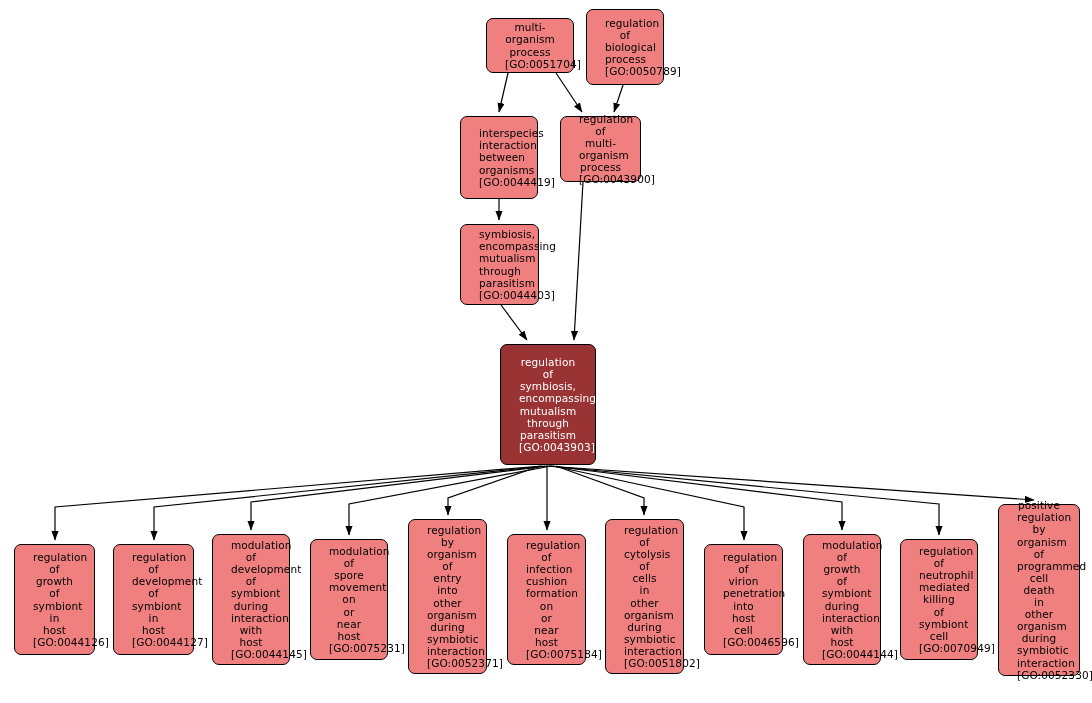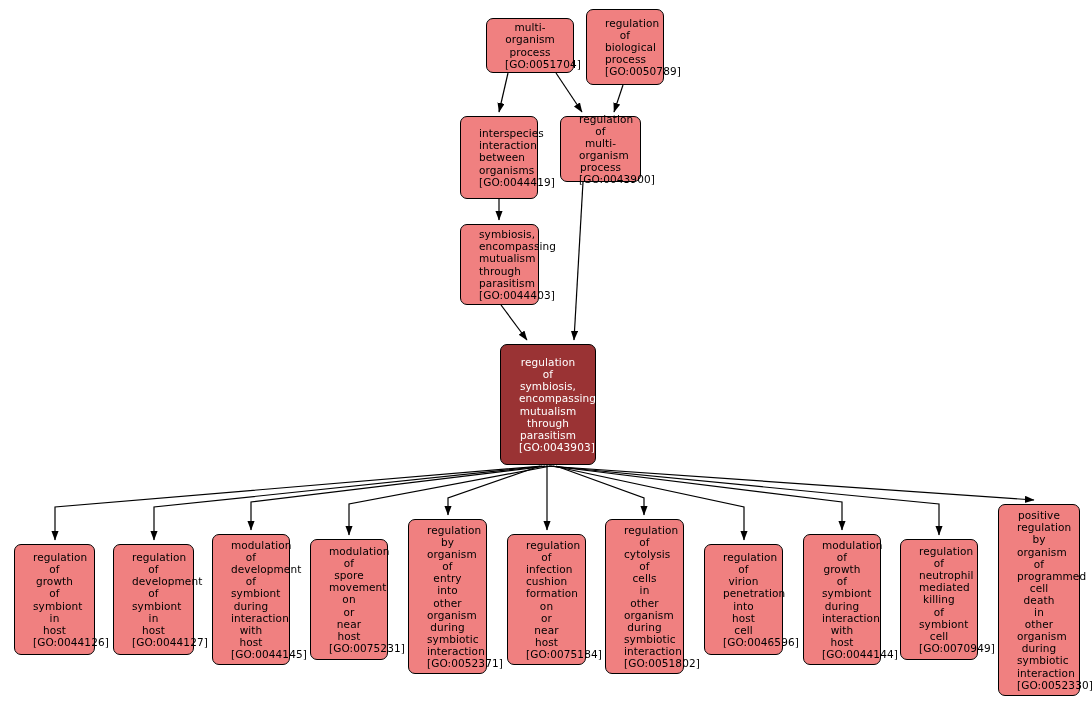--- a/index.html
+++ b/index.html
@@ -193,21 +193,21 @@
 with
 host</span><span class="goid">[GO:0044144]</span></div>
       <div class="node" style="left: 900px; top: 539px; width: 78px; height: 121px;"><span class="label">regulation
 of
 neutrophil
 mediated
 killing
 of
 symbiont
 cell</span><span class="goid">[GO:0070949]</span></div>
-      <div class="node" style="left: 998px; top: 504px; width: 82px; height: 192px;"><span class="label">positive
+      <div class="node" style="left: 998px; top: 504px; width: 82px; height: 172px;"><span class="label">positive
 regulation
 by
 organism
 of
 programmed
 cell
 death
 in
 other
 organism

